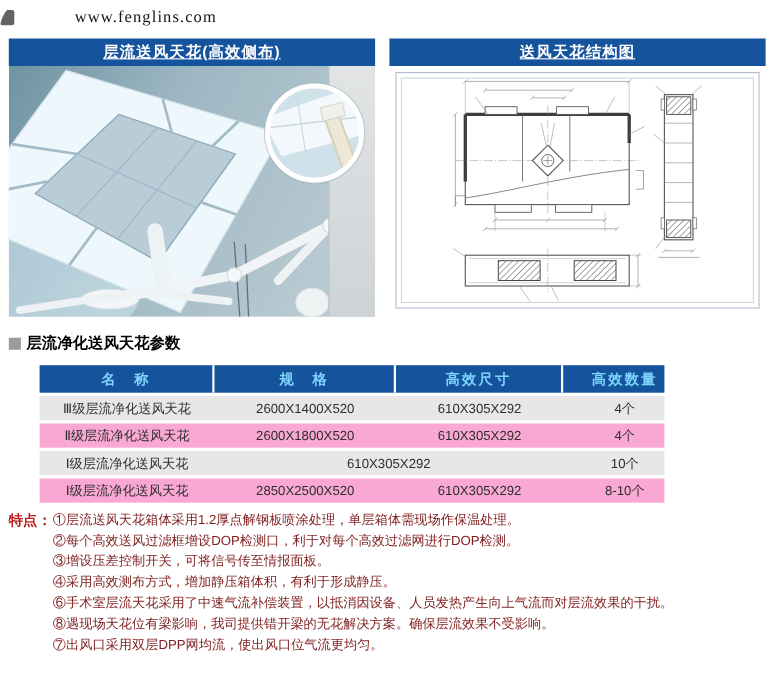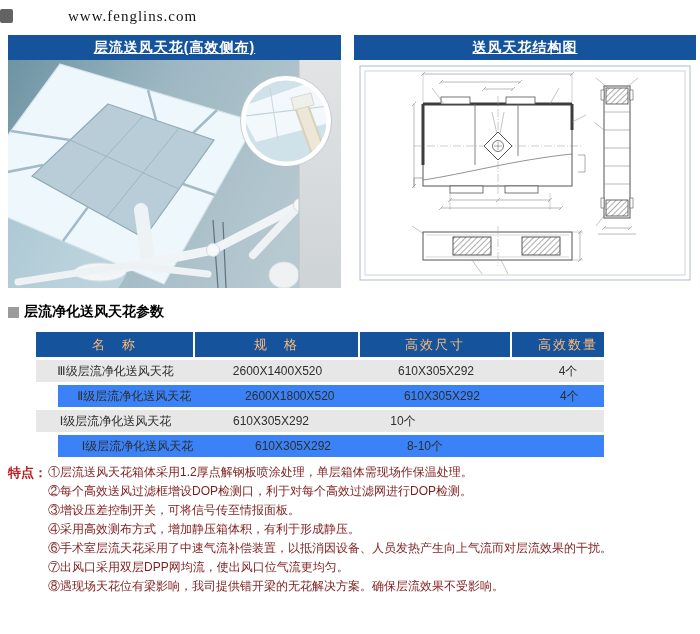--- a/index.html
+++ b/index.html
@@ -1,19 +1,19 @@
 <!DOCTYPE html>
 <html><head>
 <meta charset="utf-8">
 <style>
   * { margin:0; padding:0; box-sizing:border-box; }
   html,body { background:#fff; }
   .page {
     position:relative; width:700px; height:634px; background:#ffffff;
-    font-family:"Liberation Sans", sans-serif; overflow:hidden;
+    font-family:"Liberation Sans", sans-serif; overflow:hidden;border-radius:26px;
   }
   .watermark {
     position:absolute; left:68px; top:8px;
     font-family:"Liberation Serif", serif; font-size:15px; color:#141414;
     letter-spacing:1px;
   }
   .smudge { position:absolute; left:0; top:9px; width:13px; height:14px; background:#3c3c3c; opacity:.8; border-radius:2px; }
 
   .panel-header {
     position:absolute; top:35px; height:25px; background:#15539c;
@@ -35,25 +35,25 @@
 
   .param-table { position:absolute; left:36px; top:332px; width:568px; }
   .trow { display:flex; margin-bottom:3px; }
   .trow .cell {
     display:flex; align-items:center; justify-content:center;
     font-size:12px; color:#2e2e2e; overflow:hidden; white-space:nowrap;
   }
   .trow .c1 { width:159px; } .trow .c2 { width:165px; }
   .trow .c3 { width:152px; } .trow .c4 { width:92px;padding-left:20px; }
   .trow.thead { height:25px; background:#15539c; }
-  .trow.thead .cell { color:#fdba74; font-weight:normal; font-size:13px; letter-spacing:2px; }
+  .trow.thead .cell { color:#7dd3fc; font-weight:bold; font-size:13px; letter-spacing:2px; }
   .trow.thead .cell:not(:last-child) { border-right:2px solid #ffffff; }
-  .trow.tdata { height:22px; }
+  .trow.tdata { height:22px;justify-content:space-between; }
   .trow.tdata.light { background:#e7e7e7; }
-  .trow.tdata.dark  { background:#3b82f6;margin-left:22px; }
+  .trow.tdata.dark  { background:#f9a8d4; }
 
   .features { position:absolute; left:8px; top:463px; width:676px; }
   .features .flabel {
     position:absolute; left:0; top:0; font-size:13px; font-weight:bold; color:#b91c1c; line-height:19px;
   }
   .features .fitems { margin-left:40px; }
   .features .fitem { font-size:12px; color:#7f1d1d; line-height:19px; white-space:nowrap; }
 </style>
 </head>
 <body>
@@ -275,31 +275,32 @@
       <div class="cell c3">610X305X292</div>
       <div class="cell c4">4个</div>
     </div>
     <div class="trow tdata light">
       <div class="cell c1">Ⅰ级层流净化送风天花</div>
       <div class="cell c3">610X305X292</div>
       <div class="cell c4">10个</div>
     </div>
     <div class="trow tdata dark">
       <div class="cell c1">Ⅰ级层流净化送风天花</div>
+      <div class="cell c2">2850X2500X520</div>
       <div class="cell c3">610X305X292</div>
       <div class="cell c4">8-10个</div>
     </div>
   </div>
 
   <div class="features">
     <div class="flabel">特点：</div>
     <div class="fitems">
       <div class="fitem">①层流送风天花箱体采用1.2厚点解钢板喷涂处理，单层箱体需现场作保温处理。</div>
       <div class="fitem">②每个高效送风过滤框增设DOP检测口，利于对每个高效过滤网进行DOP检测。</div>
       <div class="fitem">③增设压差控制开关，可将信号传至情报面板。</div>
       <div class="fitem">④采用高效测布方式，增加静压箱体积，有利于形成静压。</div>
       <div class="fitem">⑥手术室层流天花采用了中速气流补偿装置，以抵消因设备、人员发热产生向上气流而对层流效果的干扰。</div>
+      <div class="fitem">⑧遇现场天花位有梁影响，我司提供错开梁的无花解决方案。确保层流效果不受影响。</div>
       <div class="fitem">⑦出风口采用双层DPP网均流，使出风口位气流更均匀。</div>
-      <div class="fitem">⑧遇现场天花位有梁影响，我司提供错开梁的无花解决方案。确保层流效果不受影响。</div>
     </div>
   </div>
 
 </div>
 
 </body></html>

